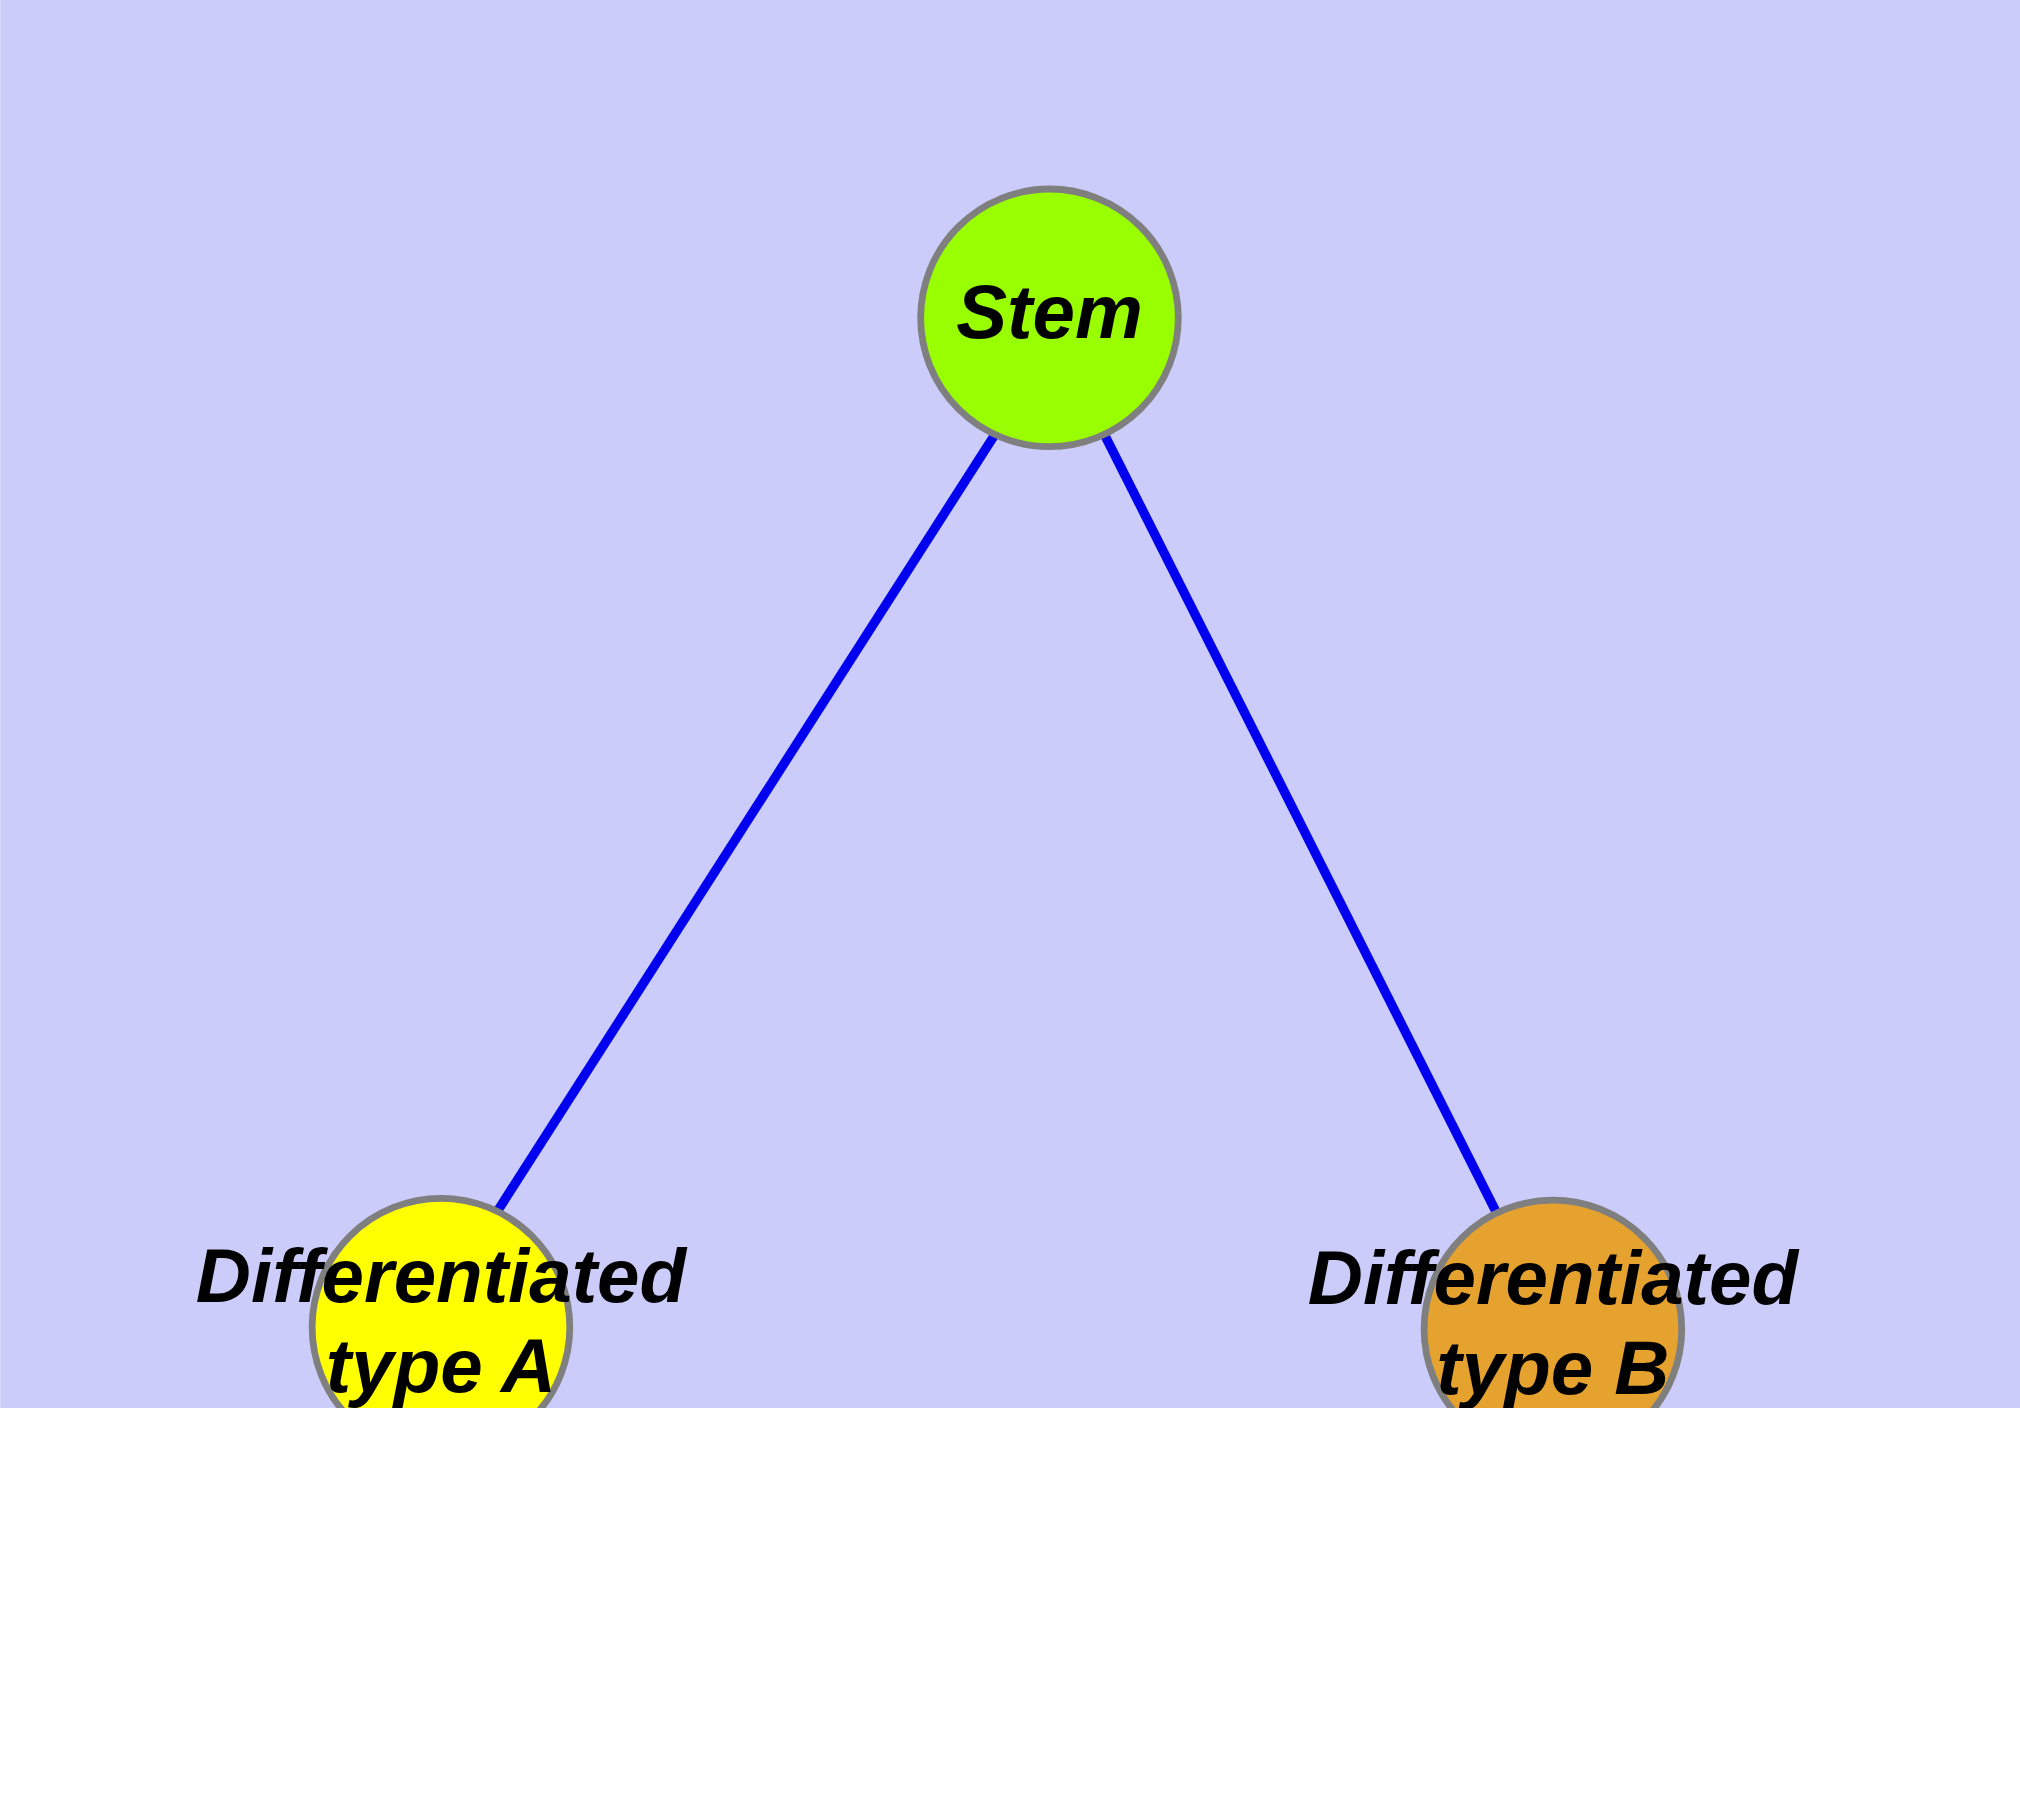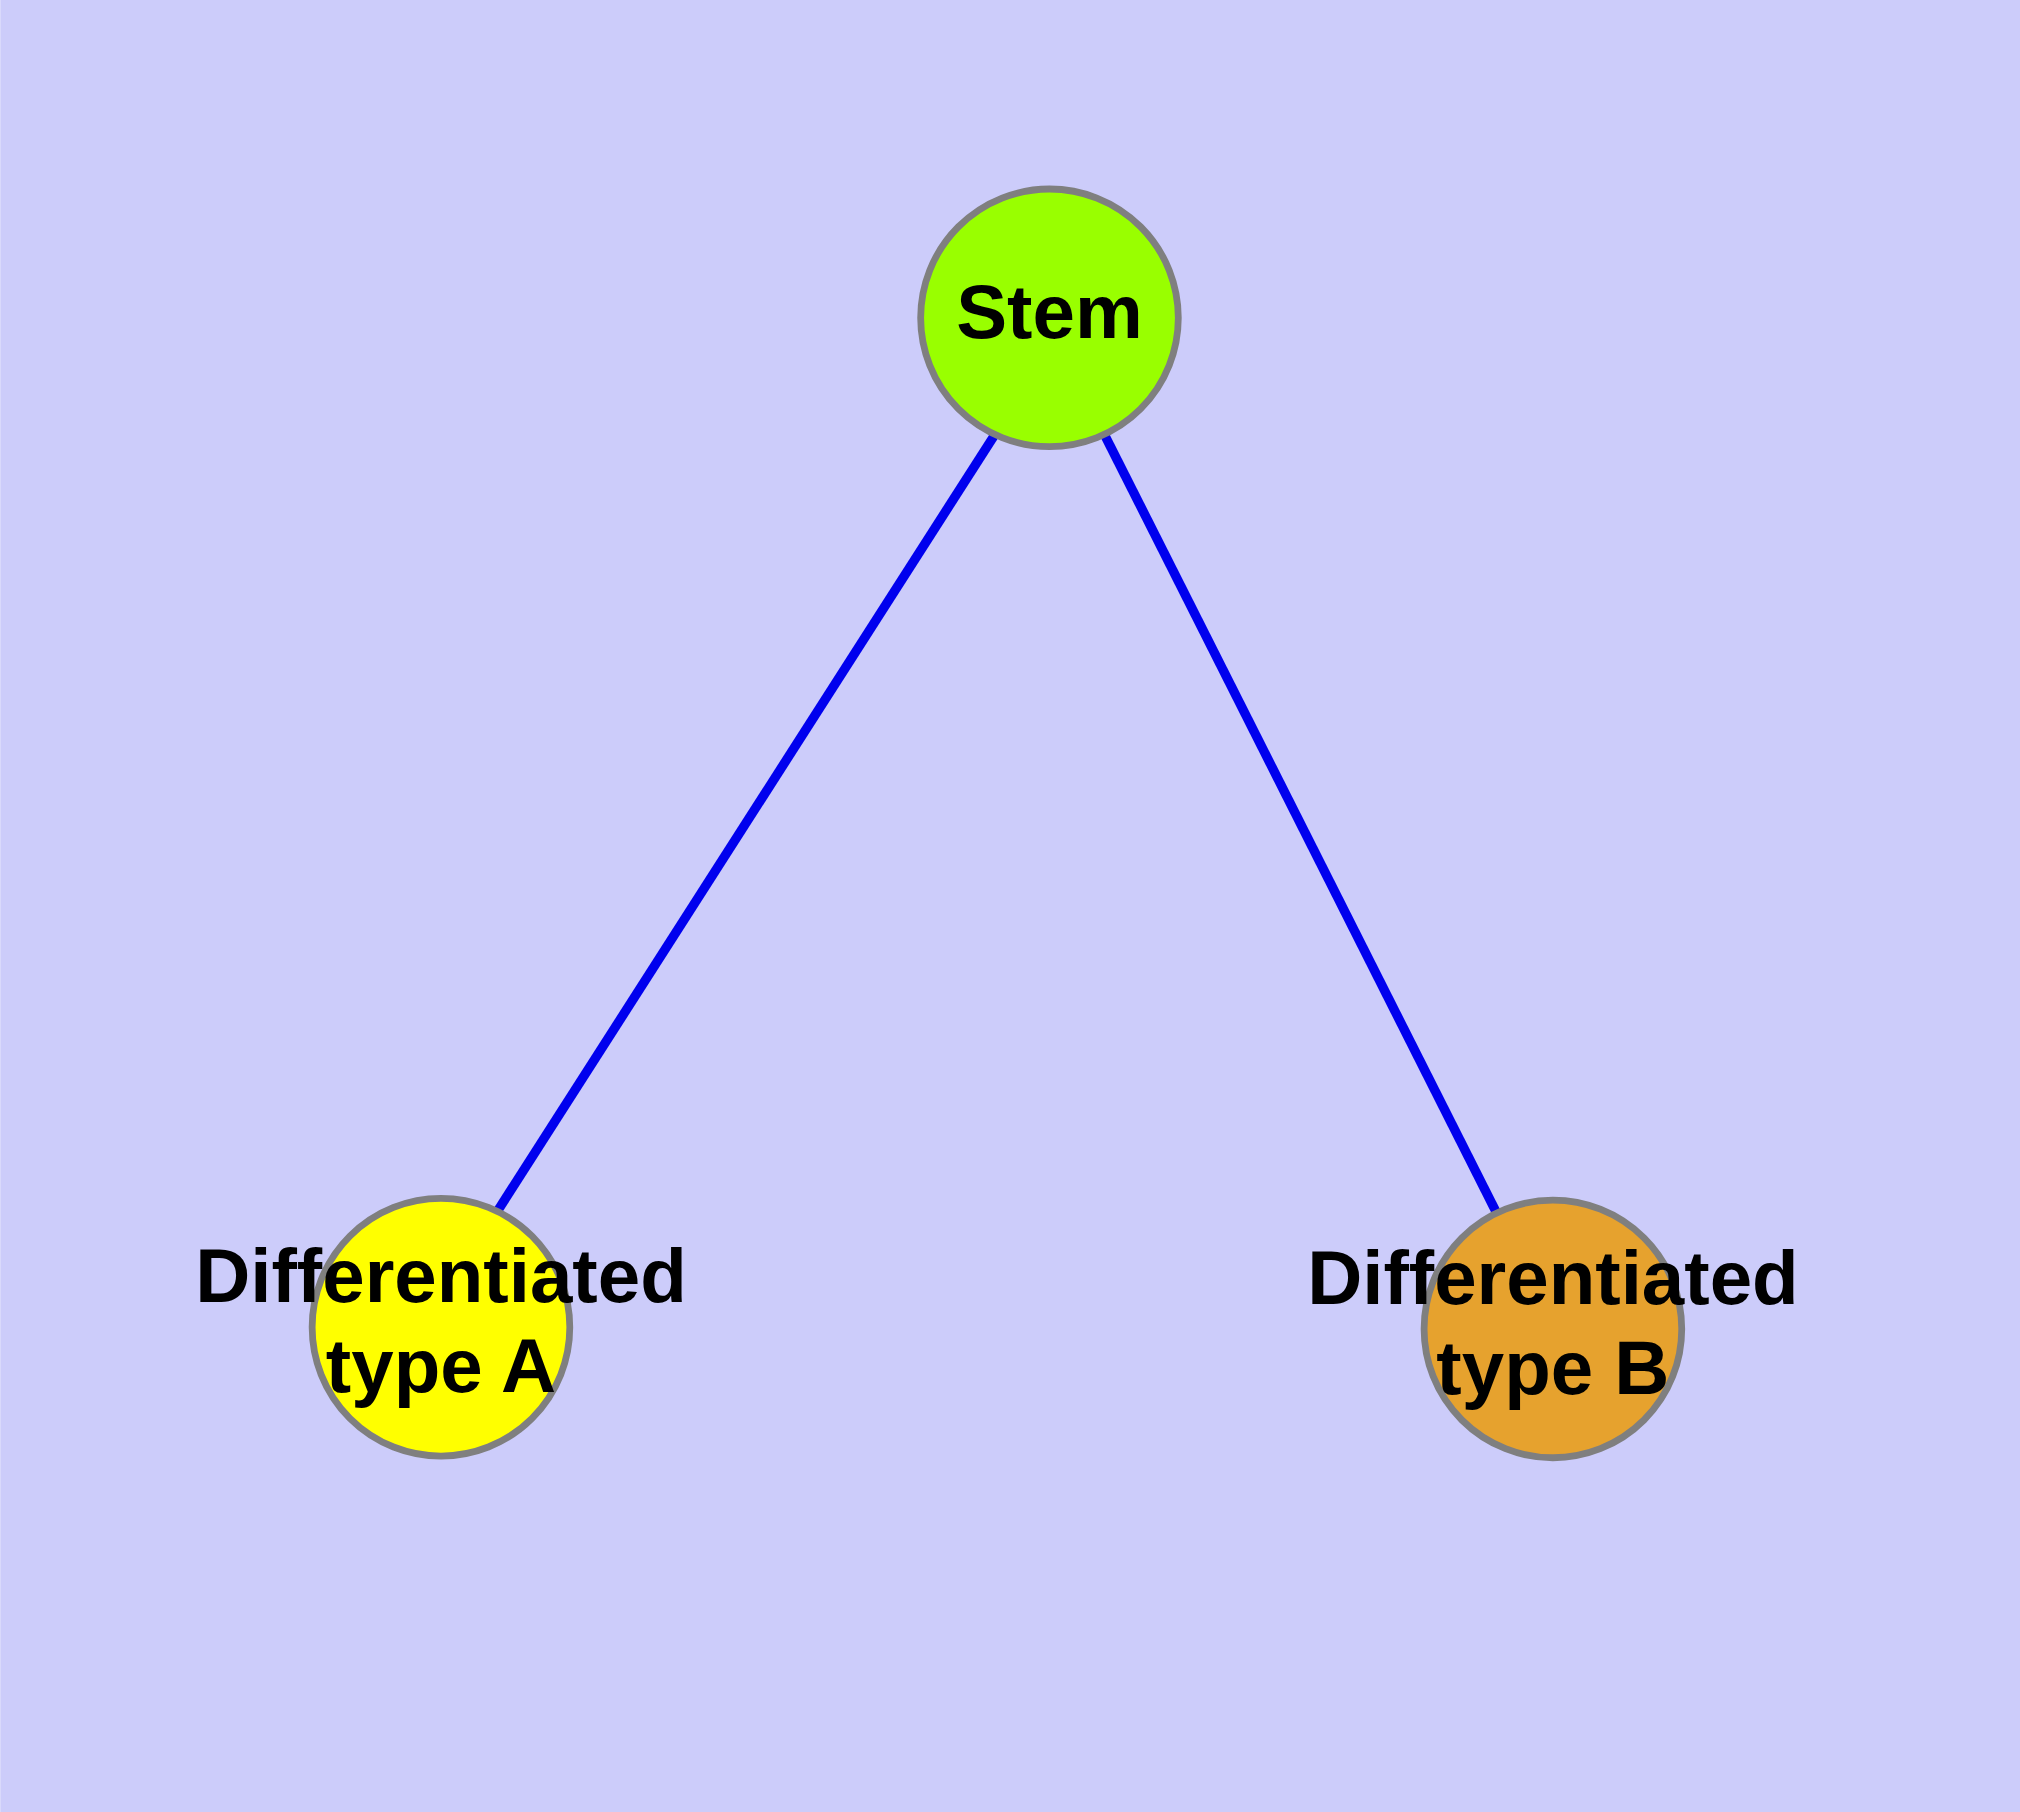--- a/index.html
+++ b/index.html
@@ -30,21 +30,21 @@
     fill: #000000;
     paint-order: normal;
     dominant-baseline: middle;
     text-anchor: middle;
     white-space: pre;
   }
 </style>
 </head>
 <body>
 
-<div id="canvas" style="width: 2021px; height: 1812px;">
+<div id="canvas" style="width: 2021px; height: 1408px; font-style: italic;">
   <svg id="graph-svg" viewBox="0 0 2384 2138" xmlns="http://www.w3.org/2000/svg" style="width: 2021px; height: 1812px;">
 
     <rect id="bg-rect" x="0" y="0" width="2384" height="2138" fill="#ccccfa"></rect>
 
     <g id="edges-layer">
         <line x1="1174" y1="512" x2="586" y2="1430" stroke="#0000ee" stroke-width="11" stroke-linecap="butt"></line>
         <line x1="1303" y1="513" x2="1766" y2="1432" stroke="#0000ee" stroke-width="11" stroke-linecap="butt"></line>
       </g>
     <g id="nodes-layer">
         <circle cx="1238" cy="375" r="152" fill="#99ff00" stroke="#7f7f7f" stroke-width="8"></circle>

